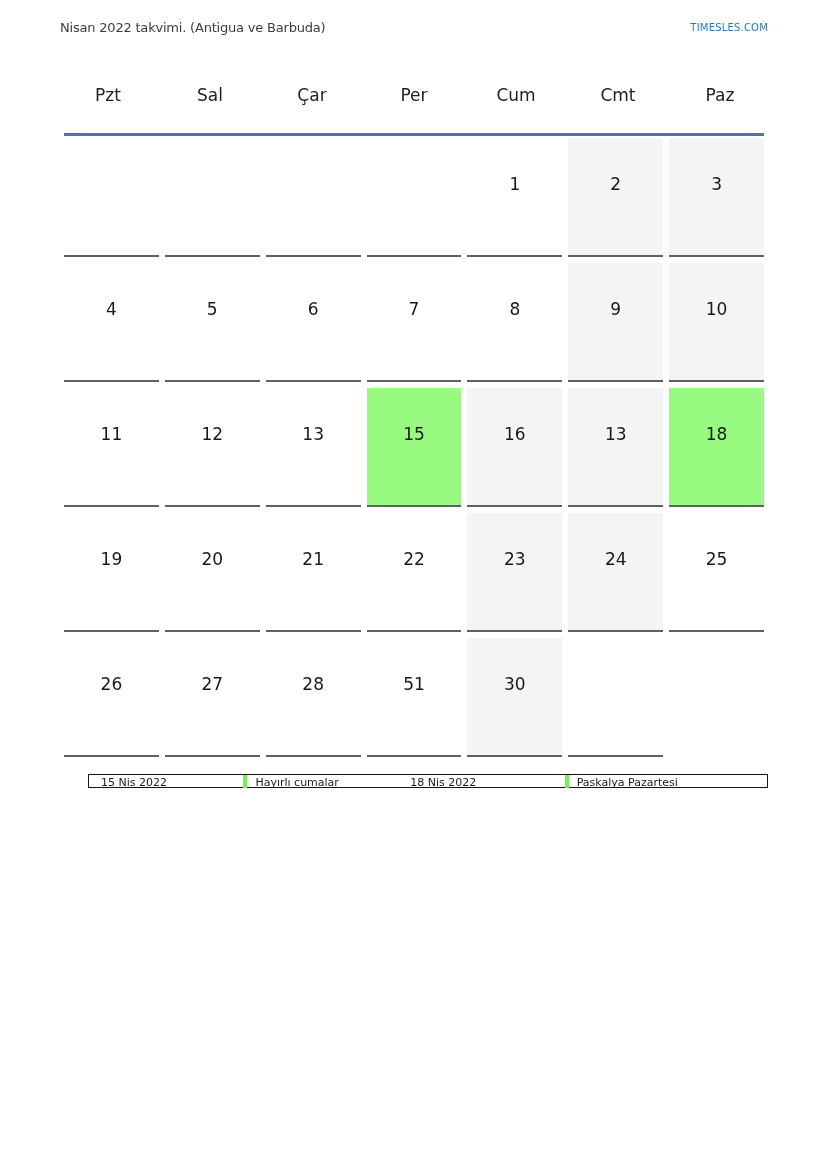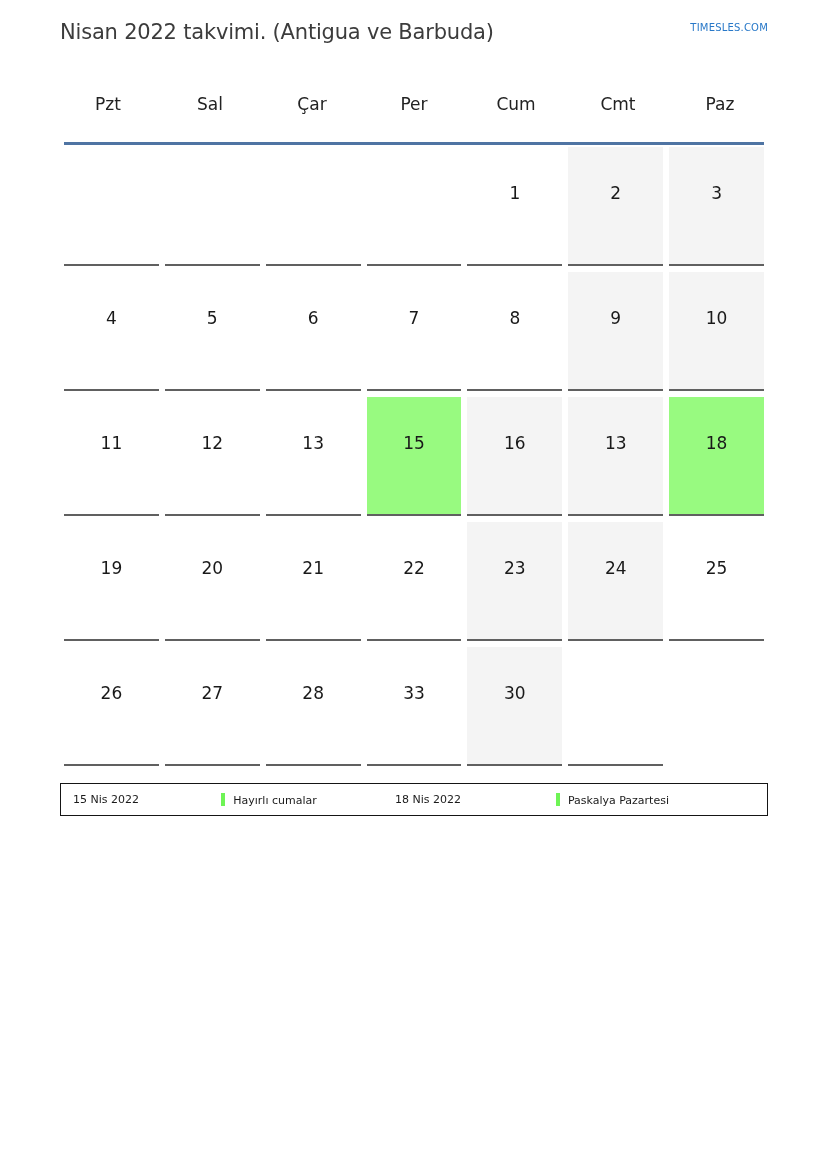--- a/index.html
+++ b/index.html
@@ -21,21 +21,21 @@
     position:relative;
     overflow:hidden;
   }
   .page{
     position:absolute;left:60px;top:20px;width:708px;
   }
   .topbar{
     display:flex;justify-content:space-between;align-items:flex-start;
   }
   .title{
-    font-size:21px;font-weight:400;color:var(--title-gray);
+    font-size:13px;font-weight:400;color:var(--title-gray);
     letter-spacing:-0.2px;
   }
   .site-link{
     font-size:10px;color:var(--link-blue);text-decoration:none;
     letter-spacing:0.2px;margin-top:2px;
   }
   .cal{width:700px;margin-left:4px;}
   .day-headers{
     display:grid;grid-template-columns:repeat(7,1fr);gap:14px;
     margin-top:50px;
@@ -59,25 +59,26 @@
   }
   .cell.weekend{background:var(--weekend-gray);}
   .cell.highlight{background:var(--highlight-green);}
   .daynum{
     text-align:center;font-size:17px;line-height:17px;
     padding-top:38px;color:#191919;
   }
   .legend{
     margin-top:17px;
     border:1.5px solid #151515;
-    height:33px;
+    height:14px;
     display:grid;
     grid-template-columns:21% 24.6% 22.8% auto;
     align-items:center;
     font-size:11px;
+    margin-left:28px;
   }
   .lg-cell{padding-left:12px;white-space:nowrap;color:#1a1a1a;}
   .lg-marker{
     display:inline-block;width:4px;height:13px;
     background:var(--legend-marker-green);
     margin-right:8px;vertical-align:-2px;
   }
 </style>
 </head>
 <body>
@@ -187,21 +188,21 @@
         <div class="cell">
           <div class="daynum">26</div>
         </div>
         <div class="cell">
           <div class="daynum">27</div>
         </div>
         <div class="cell">
           <div class="daynum">28</div>
         </div>
         <div class="cell">
-          <div class="daynum">33</div>
+          <div class="daynum">51</div>
         </div>
         <div class="cell weekend">
           <div class="daynum">30</div>
         </div>
         <div class="cell">
           <div class="daynum"></div>
         </div>
       </div>
   </div>
 

